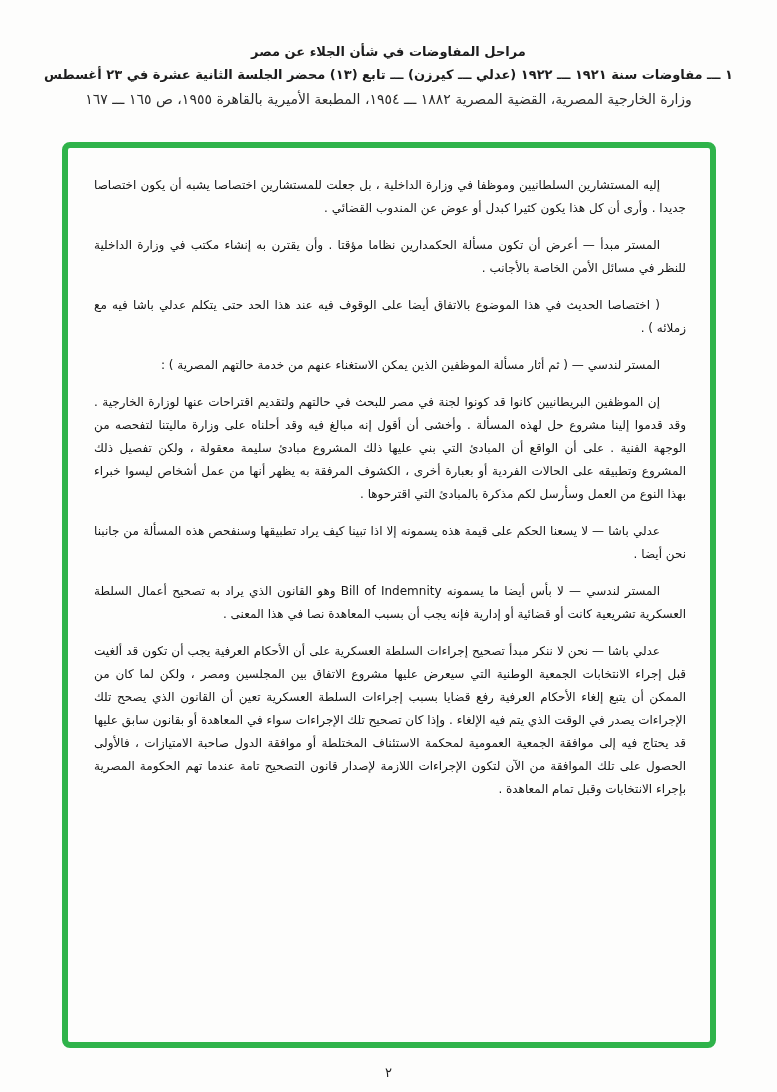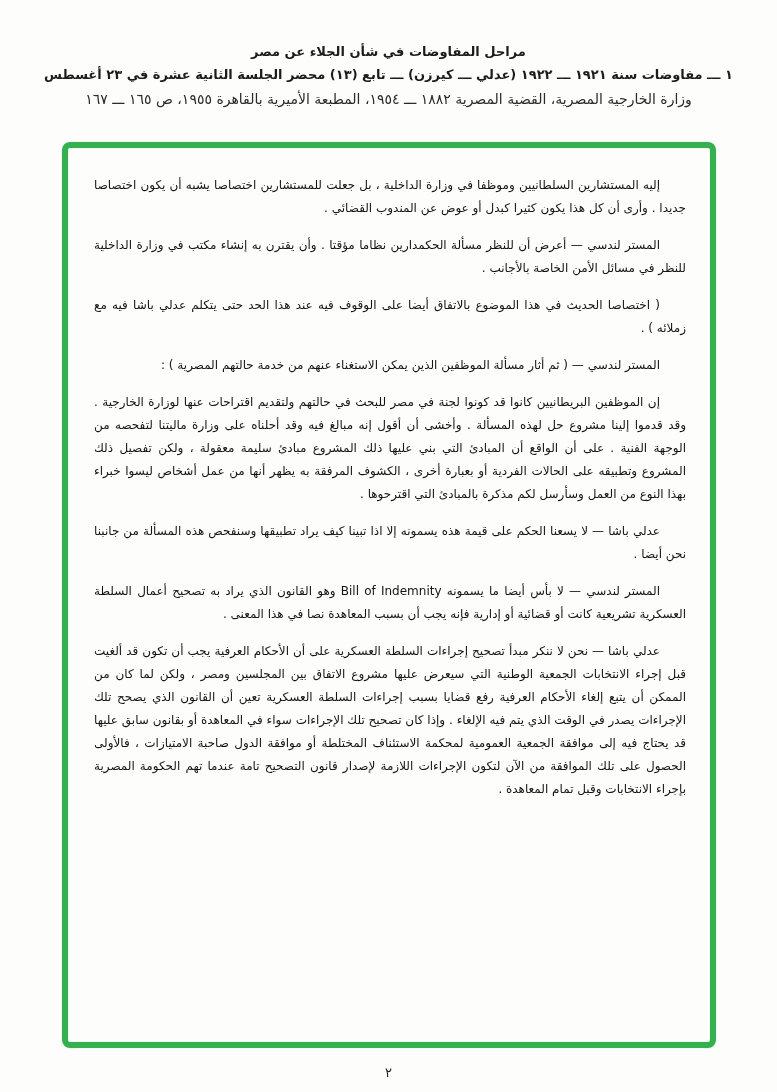--- a/index.html
+++ b/index.html
@@ -82,21 +82,21 @@
 
   <header class="doc-header">
     <div class="doc-title">مراحل المفاوضات في شأن الجلاء عن مصر</div>
     <div class="doc-session">١ ـــ مفاوضات سنة ١٩٢١ ـــ ١٩٢٢ (عدلي ـــ كيرزن) ـــ تابع (١٣) محضر الجلسة الثانية عشرة في ٢٣ أغسطس</div>
     <div class="doc-source">وزارة الخارجية المصرية، القضية المصرية ١٨٨٢ ـــ ١٩٥٤، المطبعة الأميرية بالقاهرة ١٩٥٥، ص ١٦٥ ـــ ١٦٧</div>
   </header>
 
   <div class="green-box" style="border-color: rgb(47, 179, 74);">
     <div class="content">
       <p>إليه المستشارين السلطانيين وموظفا في وزارة الداخلية ، بل جعلت للمستشارين اختصاصا يشبه أن يكون اختصاصا جديدا . وأرى أن كل هذا يكون كثيرا كبدل أو عوض عن المندوب القضائي .</p>
-      <p>المستر لندسي — أعرض أن للنظر مسألة الحكمدارين نظاما مؤقتا . وأن يقترن به إنشاء مكتب في وزارة الداخلية للنظر في مسائل الأمن الخاصة بالأجانب .</p>
+      <p>المستر مبدأ — أعرض أن تكون مسألة الحكمدارين نظاما مؤقتا . وأن يقترن به إنشاء مكتب في وزارة الداخلية للنظر في مسائل الأمن الخاصة بالأجانب .</p>
       <p>( اختصاصا الحديث في هذا الموضوع بالاتفاق أيضا على الوقوف فيه عند هذا الحد حتى يتكلم عدلي باشا فيه مع زملائه ) .</p>
       <p>المستر لندسي — ( ثم أثار مسألة الموظفين الذين يمكن الاستغناء عنهم من خدمة حالتهم المصرية ) :</p>
       <p>إن الموظفين البريطانيين كانوا قد كونوا لجنة في مصر للبحث في حالتهم ولتقديم اقتراحات عنها لوزارة الخارجية . وقد قدموا إلينا مشروع حل لهذه المسألة . وأخشى أن أقول إنه مبالغ فيه وقد أحلناه على وزارة ماليتنا لتفحصه من الوجهة الفنية . على أن الواقع أن المبادئ التي بني عليها ذلك المشروع مبادئ سليمة معقولة ، ولكن تفصيل ذلك المشروع وتطبيقه على الحالات الفردية أو بعبارة أخرى ، الكشوف المرفقة به يظهر أنها من عمل أشخاص ليسوا خبراء بهذا النوع من العمل وسأرسل لكم مذكرة بالمبادئ التي اقترحوها .</p>
       <p>عدلي باشا — لا يسعنا الحكم على قيمة هذه يسمونه إلا اذا تبينا كيف يراد تطبيقها وسنفحص هذه المسألة من جانبنا نحن أيضا .</p>
       <p>المستر لندسي — لا بأس أيضا ما يسمونه Bill of Indemnity وهو القانون الذي يراد به تصحيح أعمال السلطة العسكرية تشريعية كانت أو قضائية أو إدارية فإنه يجب أن بسبب المعاهدة نصا في هذا المعنى .</p>
       <p>عدلي باشا — نحن لا ننكر مبدأ تصحيح إجراءات السلطة العسكرية على أن الأحكام العرفية يجب أن تكون قد ألغيت قبل إجراء الانتخابات الجمعية الوطنية التي سيعرض عليها مشروع الاتفاق بين المجلسين ومصر ، ولكن لما كان من الممكن أن يتبع إلغاء الأحكام العرفية رفع قضايا بسبب إجراءات السلطة العسكرية تعين أن القانون الذي يصحح تلك الإجراءات يصدر في الوقت الذي يتم فيه الإلغاء . وإذا كان تصحيح تلك الإجراءات سواء في المعاهدة أو بقانون سابق عليها قد يحتاج فيه إلى موافقة الجمعية العمومية لمحكمة الاستئناف المختلطة أو موافقة الدول صاحبة الامتيازات ، فالأولى الحصول على تلك الموافقة من الآن لتكون الإجراءات اللازمة لإصدار قانون التصحيح تامة عندما تهم الحكومة المصرية بإجراء الانتخابات وقبل تمام المعاهدة .</p>
     </div>
   </div>
 
   <div class="page-number">٢</div>

